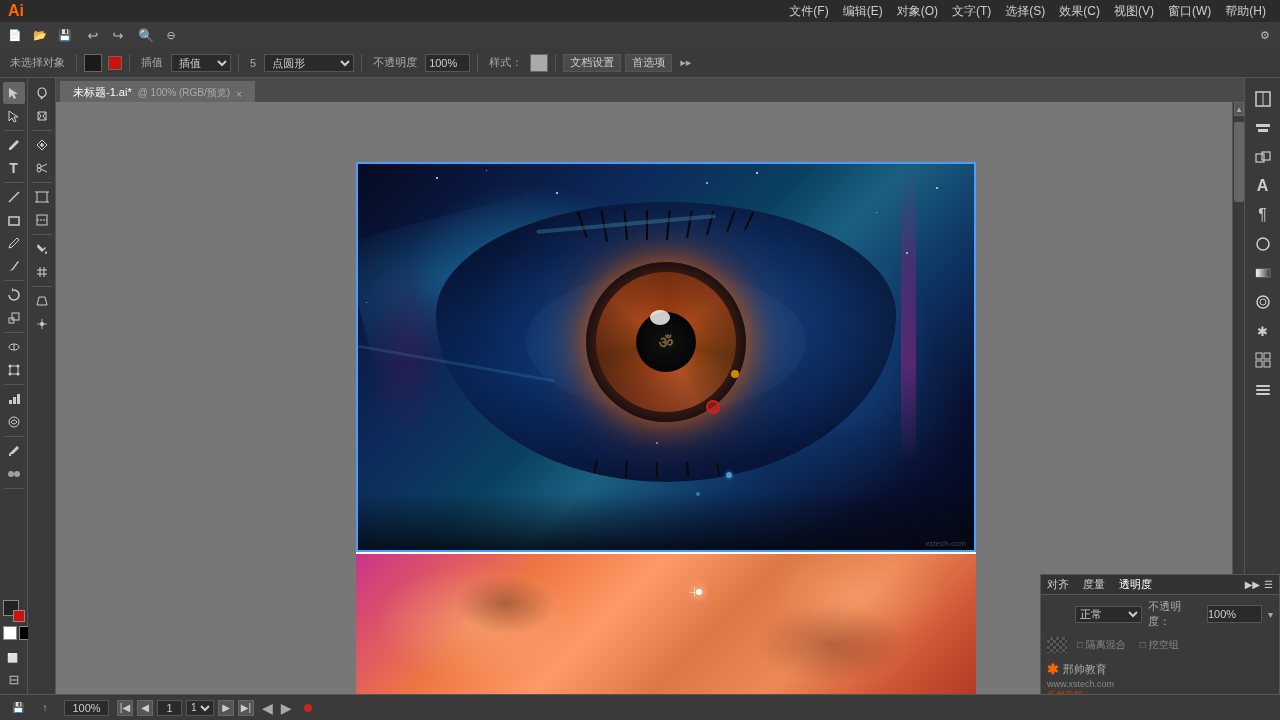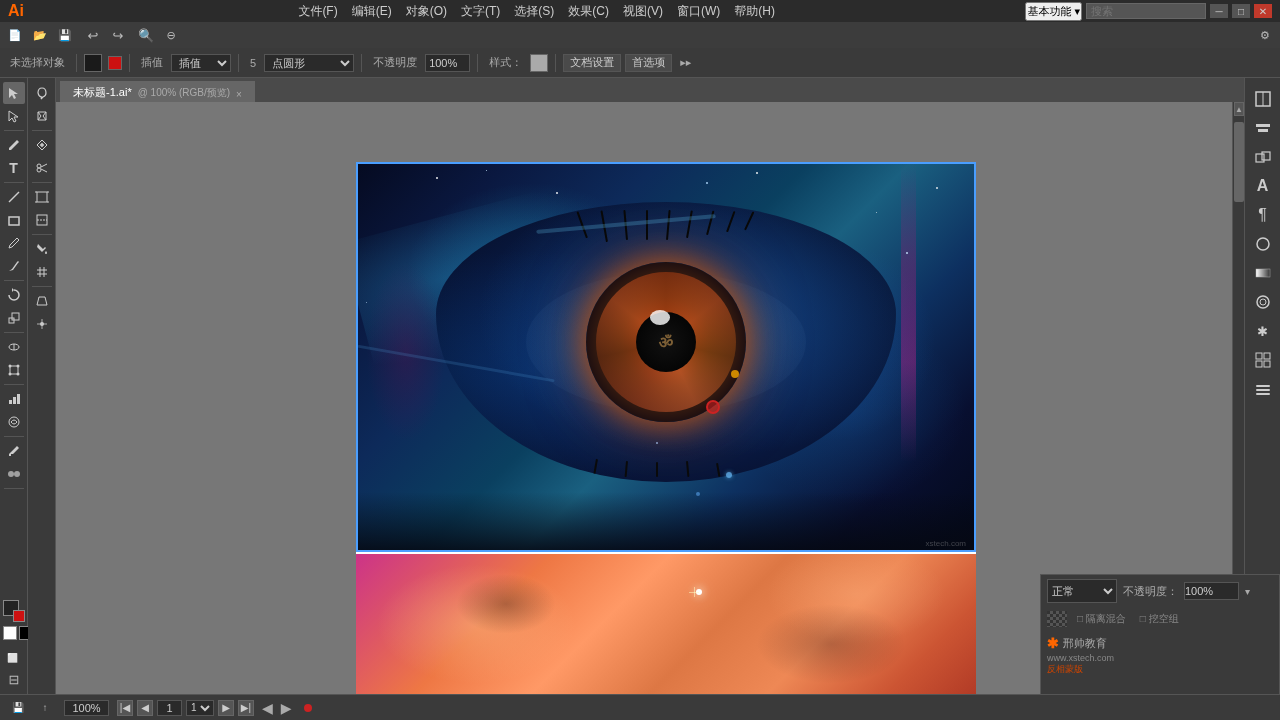--- a/index.html
+++ b/index.html
@@ -207,21 +207,21 @@
     
     #transparency-panel {
       position: absolute; bottom: 26px; right: 0; width: 240px; height: 120px;
       background: #3a3a3a; border: 1px solid #555; border-bottom: none;
     }
     #transparency-panel .tp-header {
       background: #333; display: flex; align-items: center; padding: 2px 6px; gap: 6px;
       border-bottom: 1px solid #555; font-size: 11px; color: #ccc;
     }
     #transparency-panel .tp-row { display: flex; align-items: center; padding: 4px 6px; gap: 6px; }
-    #transparency-panel .tp-mode { background: #2a2a2a; border: 1px solid #555; color: #ccc; height: 24px; font-size: 11px; width: 70px; }
+    #transparency-panel .tp-mode { background: #2a2a2a; border: 1px solid #555; color: #ccc; height: 17px; font-size: 11px; width: 70px; margin-left: 28px; }
     #transparency-panel .tp-label { font-size: 11px; color: #aaa; }
     #transparency-panel .tp-value { background: #2a2a2a; border: 1px solid #555; color: #ccc; height: 18px; font-size: 11px; width: 55px; }
     #transparency-panel .tp-logo { padding: 4px 6px; font-size: 11px; color: #aaa; }
     #transparency-panel .checkerboard { width: 20px; height: 16px; background: repeating-conic-gradient(#555 0% 25%, #333 0% 50%) 0 0 / 6px 6px; }
 
     
     #vscroll {
       position: absolute; top: 102px; right: 36px; width: 12px; bottom: 26px;
       background: #3a3a3a; border-left: 1px solid #555;
     }
@@ -247,27 +247,20 @@
   <div class="menu-bar">
     <span>文件(F)</span>
     <span>编辑(E)</span>
     <span>对象(O)</span>
     <span>文字(T)</span>
     <span>选择(S)</span>
     <span>效果(C)</span>
     <span>视图(V)</span>
     <span>窗口(W)</span>
     <span>帮助(H)</span>
-  </div>
-  <div class="title-controls">
-    <button class="tool-btn" style="font-size:11px;">基本功能 ▾</button>
-    <input class="search-box" type="text" placeholder="搜索" style="">
-    <span class="win-btn min">─</span>
-    <span class="win-btn max">□</span>
-    <span class="win-btn close">✕</span>
   </div>
 </div>
 
 <div id="menubar">
 
   <div style="display:flex;align-items:center;gap:3px;">
     <div class="tool-icon" style="font-size:11px;">📄</div>
     <div class="tool-icon" style="font-size:11px;">📂</div>
     <div class="tool-icon" style="font-size:11px;">💾</div>
     <div class="tool-sep"></div>
@@ -755,20 +748,29 @@
   <div class="right-icon">
     <svg width="18" height="18" viewBox="0 0 18 18">
         <rect x="2" y="5" width="14" height="2" fill="#ccc" rx="1"></rect>
         <rect x="2" y="9" width="14" height="2" fill="#ccc" rx="1"></rect>
         <rect x="2" y="13" width="14" height="2" fill="#ccc" rx="1"></rect>
       </svg>
   </div>
 </div>
 
 <div id="transparency-panel">
+  <div class="tp-header">
+    <span style="cursor:pointer;">对齐</span>
+    <span style="cursor:pointer;margin-left:8px;">度量</span>
+    <span style="cursor:pointer;margin-left:8px;color:white;">透明度</span>
+    <div style="margin-left:auto;display:flex;gap:4px;">
+      <span style="cursor:pointer;font-size:10px;">▶▶</span>
+      <span style="cursor:pointer;font-size:10px;">☰</span>
+    </div>
+  </div>
   <div class="tp-row">
     <select class="tp-mode">
       <option>正常</option>
     </select>
     <span class="tp-label">不透明度：</span>
     <input class="tp-value" type="text" value="100%" style="">
     <span style="color:#aaa;cursor:pointer;font-size:10px;">▾</span>
   </div>
   <div class="tp-row">
     <div class="checkerboard"></div>

